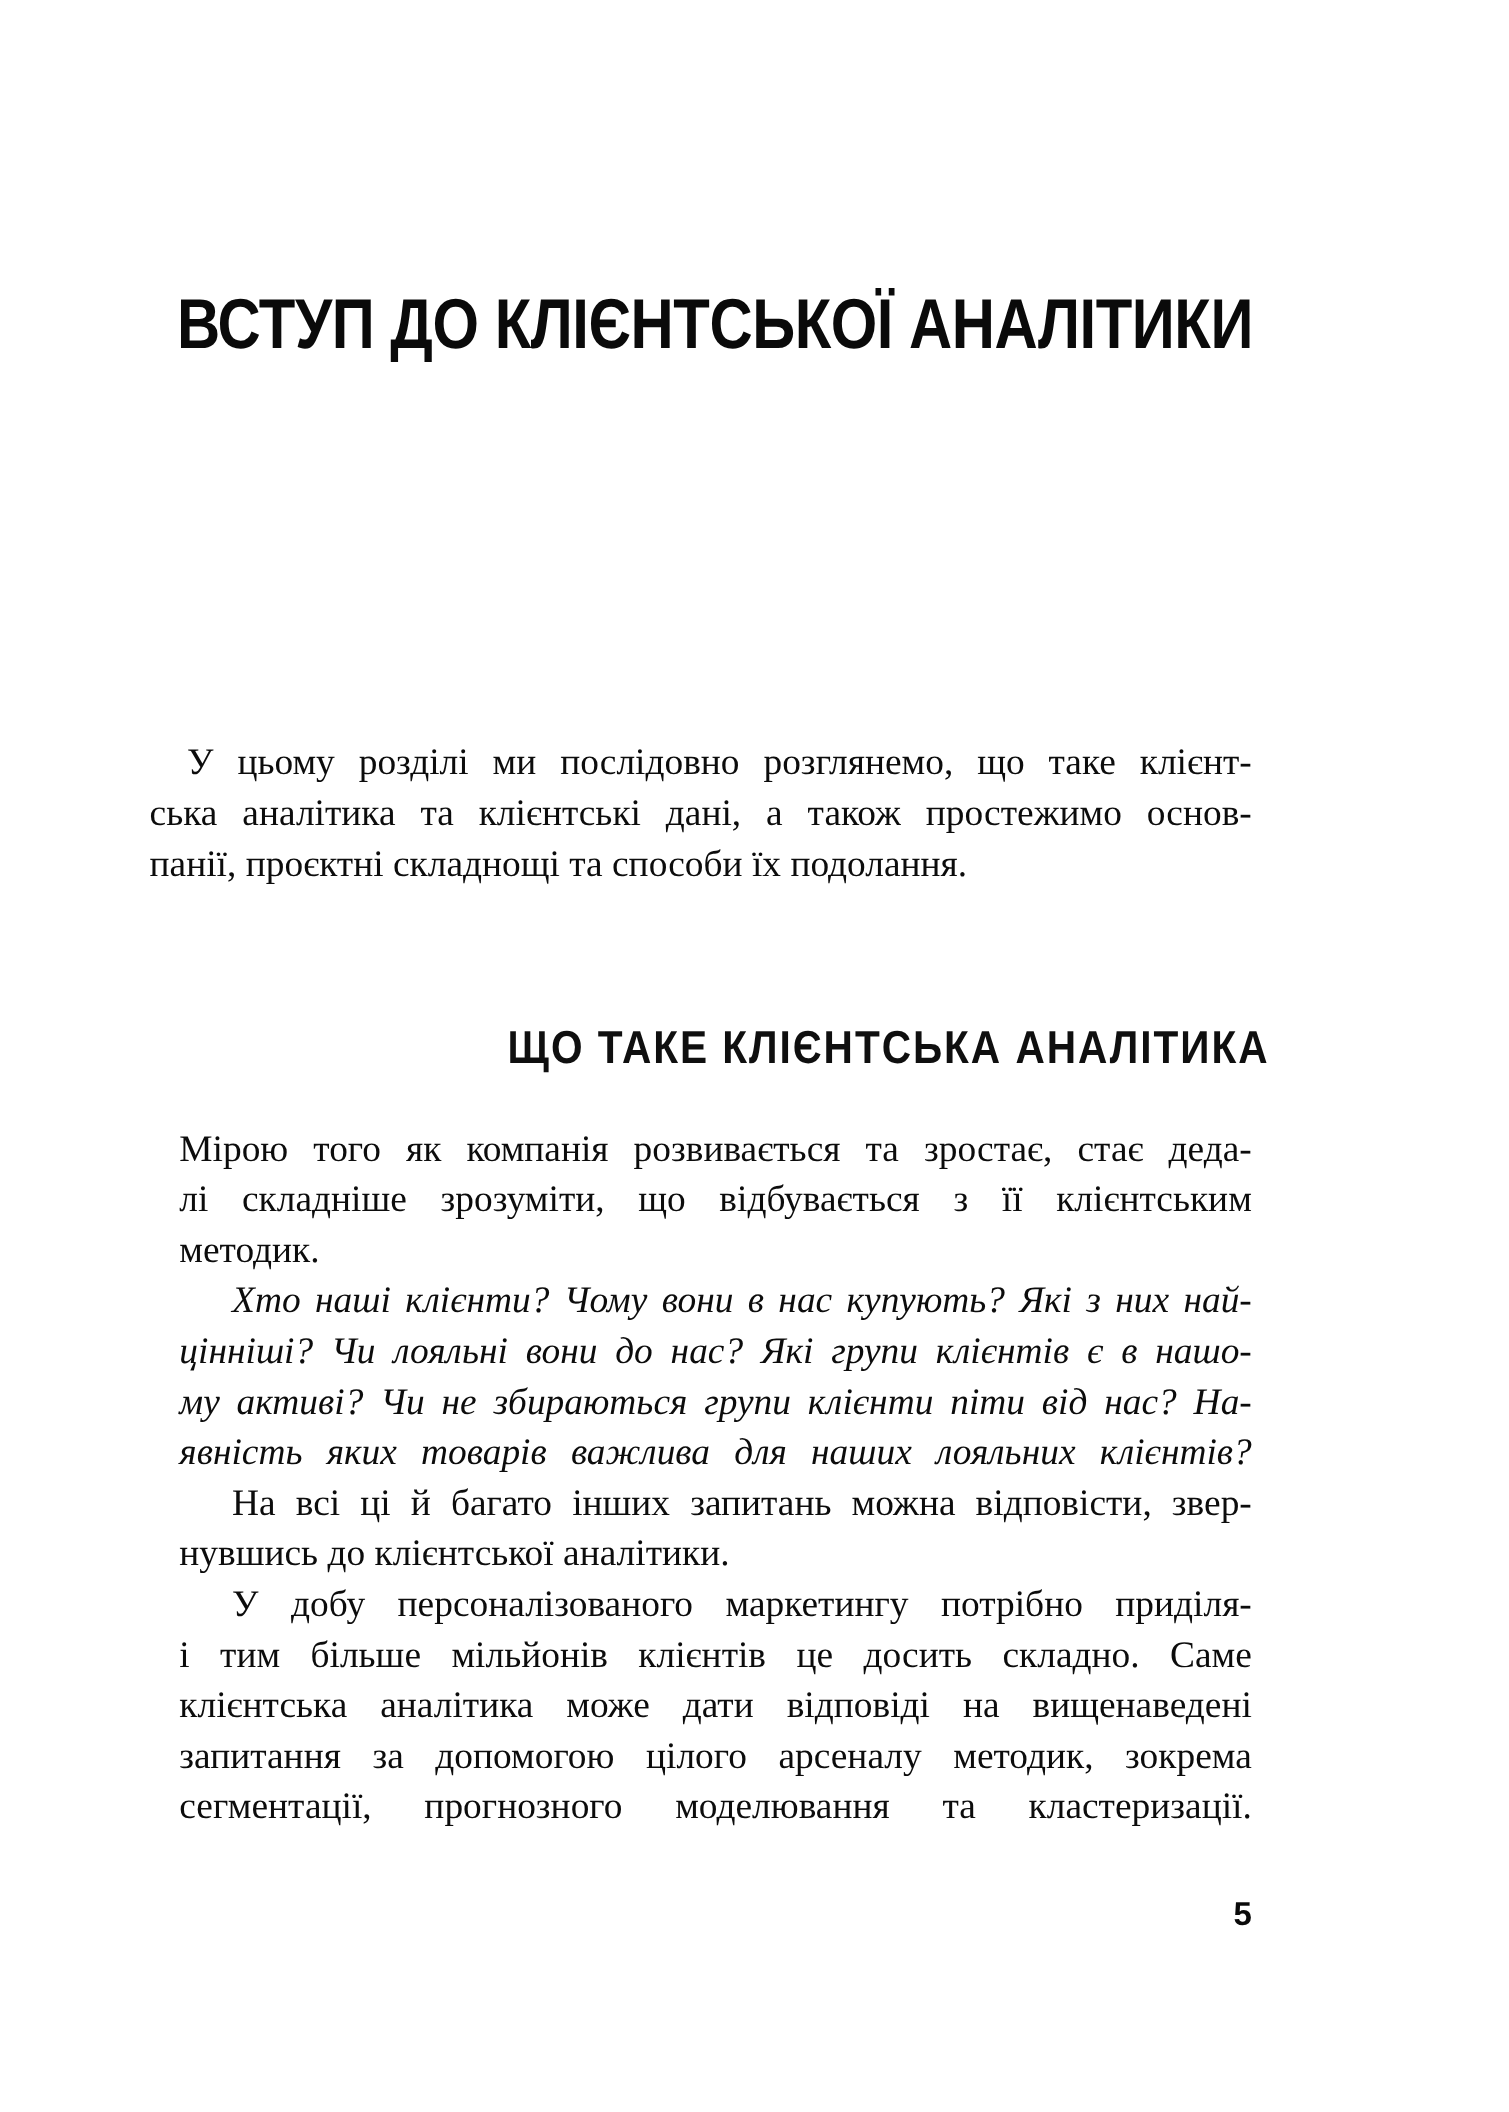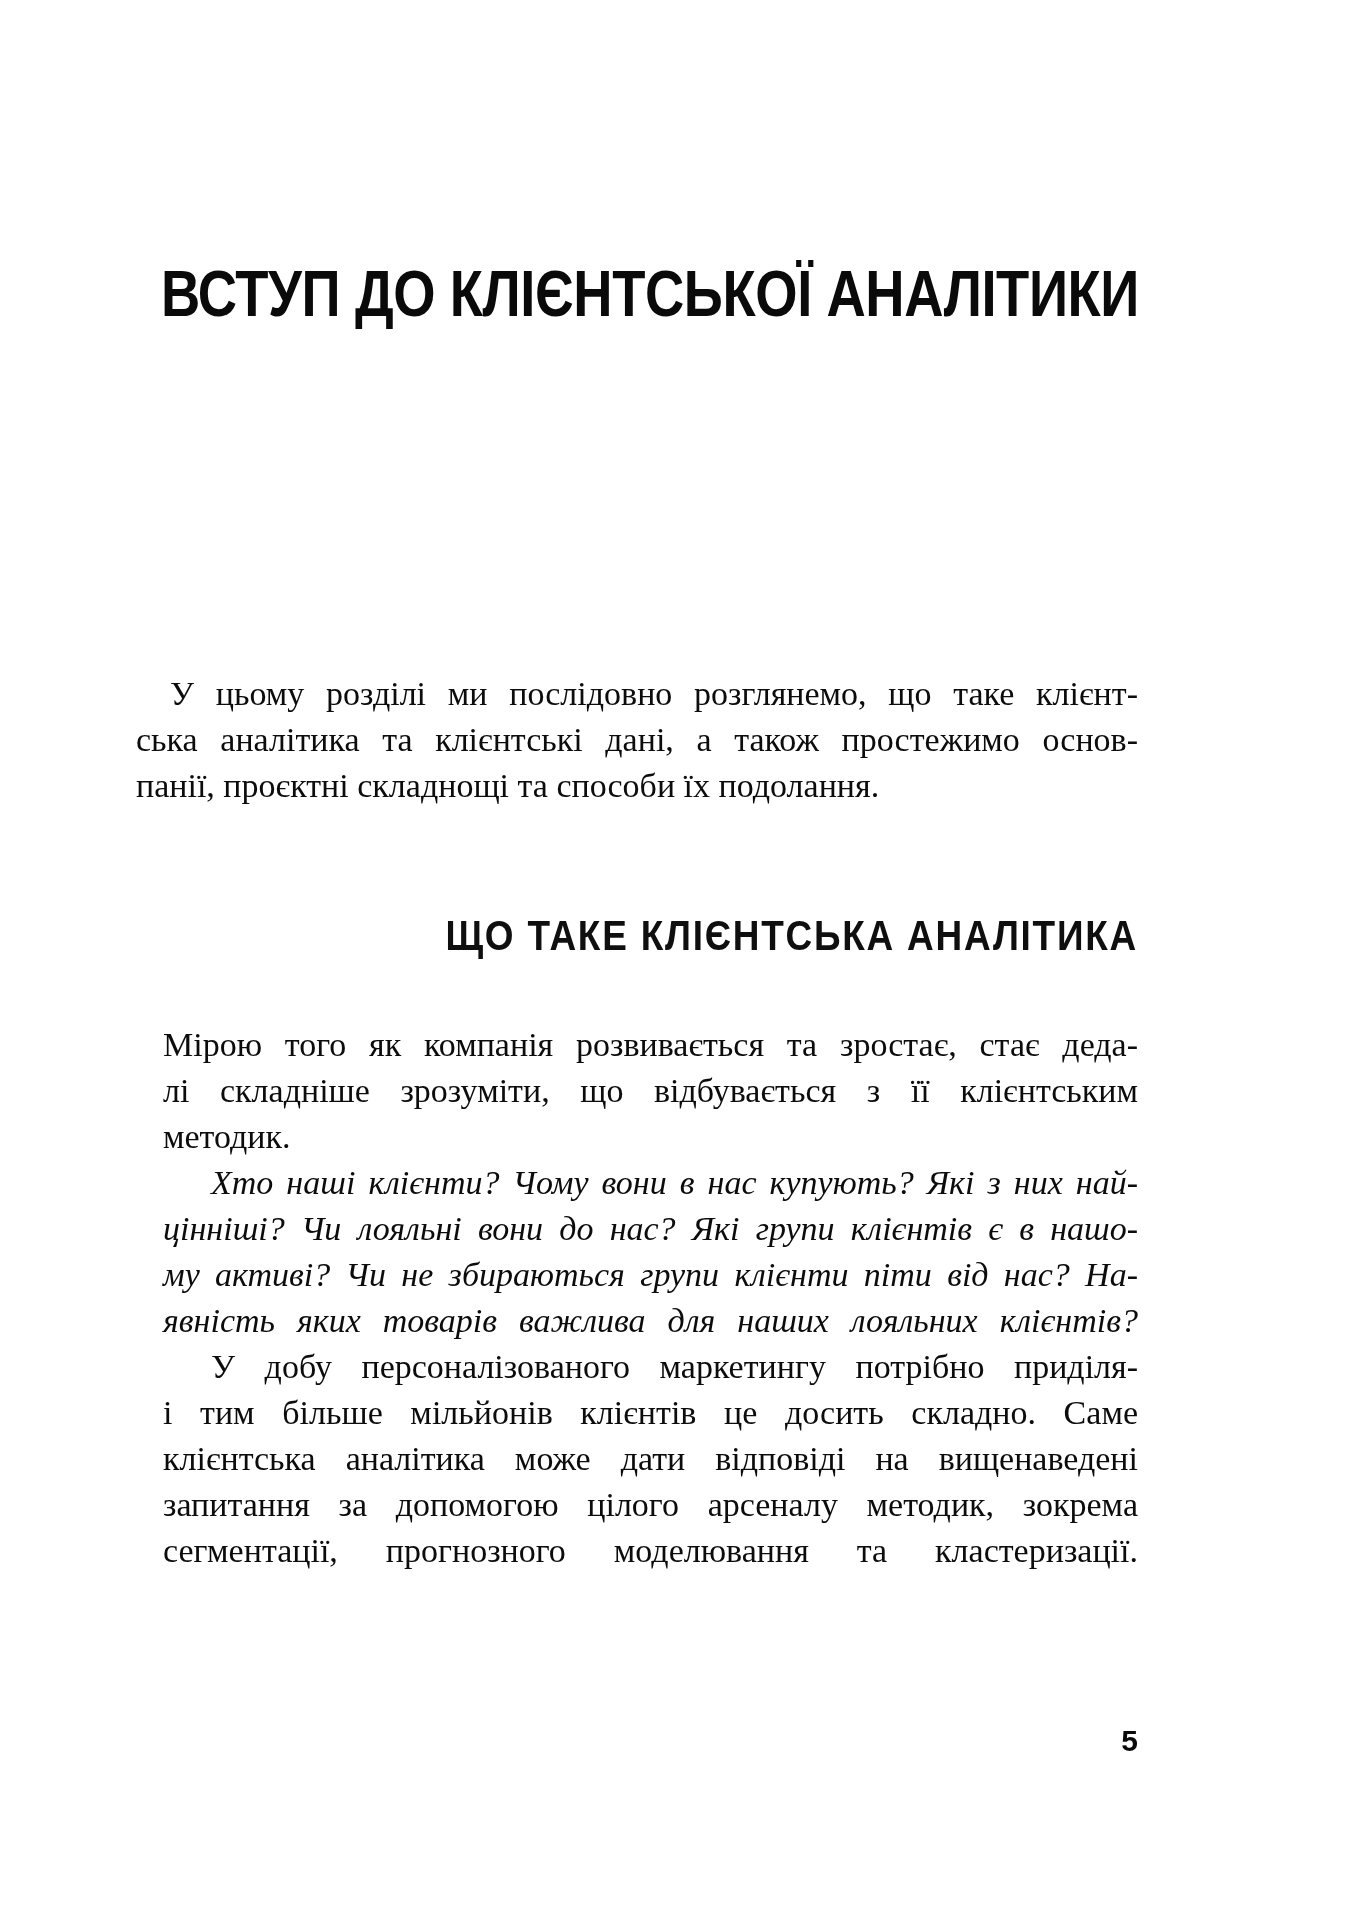--- a/index.html
+++ b/index.html
@@ -102,37 +102,41 @@
 <div class="page">
 
   <h1 class="chapter-title" style="margin:0;text-align:center;"><span class="squeeze">ВСТУП ДО КЛІЄНТСЬКОЇ АНАЛІТИКИ</span></h1>
 
   <div class="lead-block">
     <div class="ln ind-sm">У цьому розділі ми послідовно розглянемо, що таке клієнт-</div>
     <div class="ln">ська аналітика та клієнтські дані, а також простежимо основ-</div>
     <div class="ln last">панії, проєктні складнощі та способи їх подолання.</div>
   </div>
 
-  <h2 class="section-heading" style="margin:0;"><span class="squeeze">ЩО ТАКЕ КЛІЄНТСЬКА АНАЛІТИКА</span></h2>
+  <h2 class="section-heading" style="margin:16px;"><span class="squeeze">ЩО ТАКЕ КЛІЄНТСЬКА АНАЛІТИКА</span></h2>
 
   <div class="body-block">
 
     <div>
       <div class="ln">Мірою того як компанія розвивається та зростає, стає деда-</div>
       <div class="ln">лі складніше зрозуміти, що відбувається з її клієнтським</div>
       <div class="ln last">методик.</div>
     </div>
 
     <div class="italic">
       <div class="ln ind">Хто наші клієнти? Чому вони в нас купують? Які з них най-</div>
       <div class="ln">цінніші? Чи лояльні вони до нас? Які групи клієнтів є в нашо-</div>
       <div class="ln">му активі? Чи не збираються групи клієнти піти від нас? На-</div>
       <div class="ln">явність яких товарів важлива для наших лояльних клієнтів?</div>
     </div>
 
+    <div>
+      <div class="ln ind">На всі ці й багато інших запитань можна відповісти, звер-</div>
+      <div class="ln last">нувшись до клієнтської аналітики.</div>
+    </div>
 
     <div>
       <div class="ln ind">У добу персоналізованого маркетингу потрібно приділя-</div>
       <div class="ln">і тим більше мільйонів клієнтів це досить складно. Саме</div>
       <div class="ln">клієнтська аналітика може дати відповіді на вищенаведені</div>
       <div class="ln">запитання за допомогою цілого арсеналу методик, зокрема</div>
       <div class="ln">сегментації, прогнозного моделювання та кластеризації.</div>
     </div>
 
   </div>

